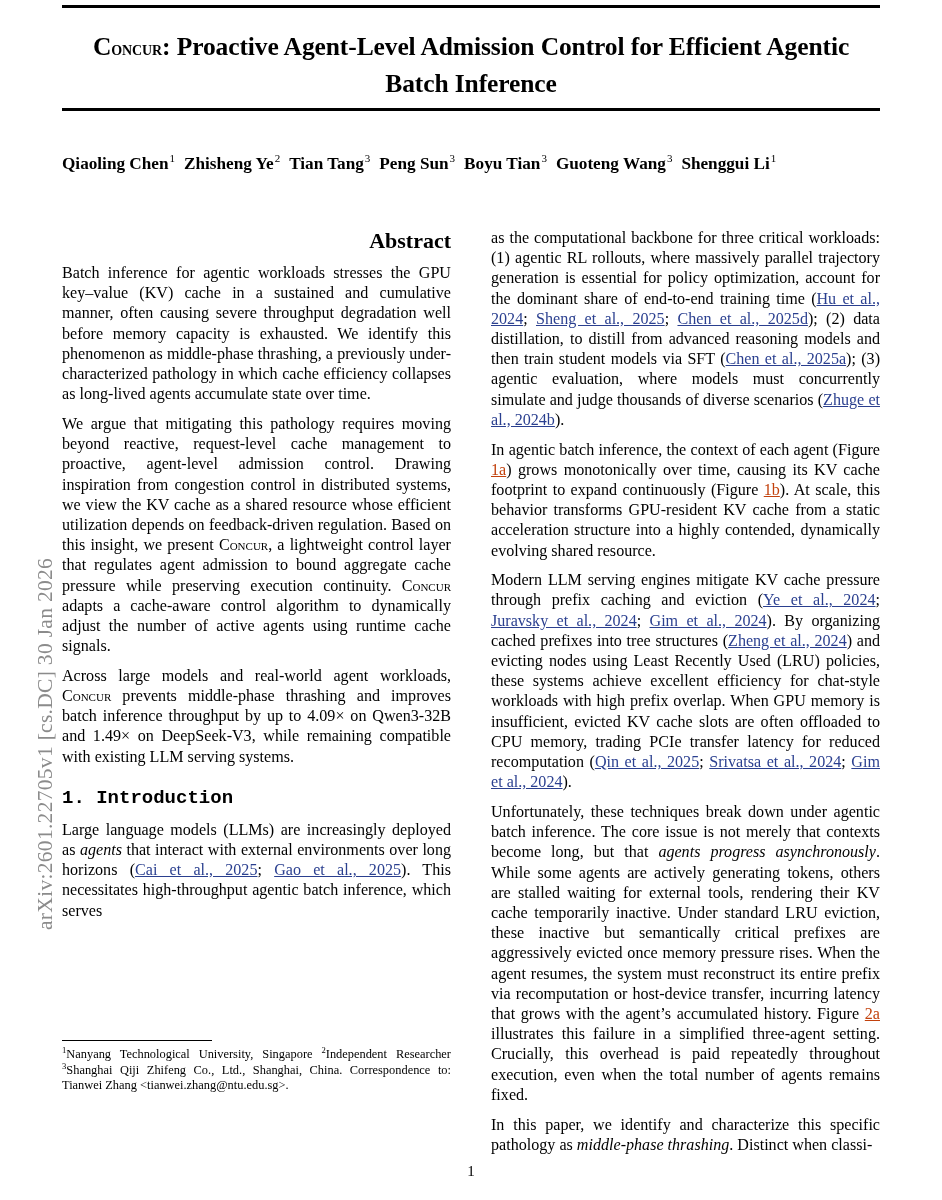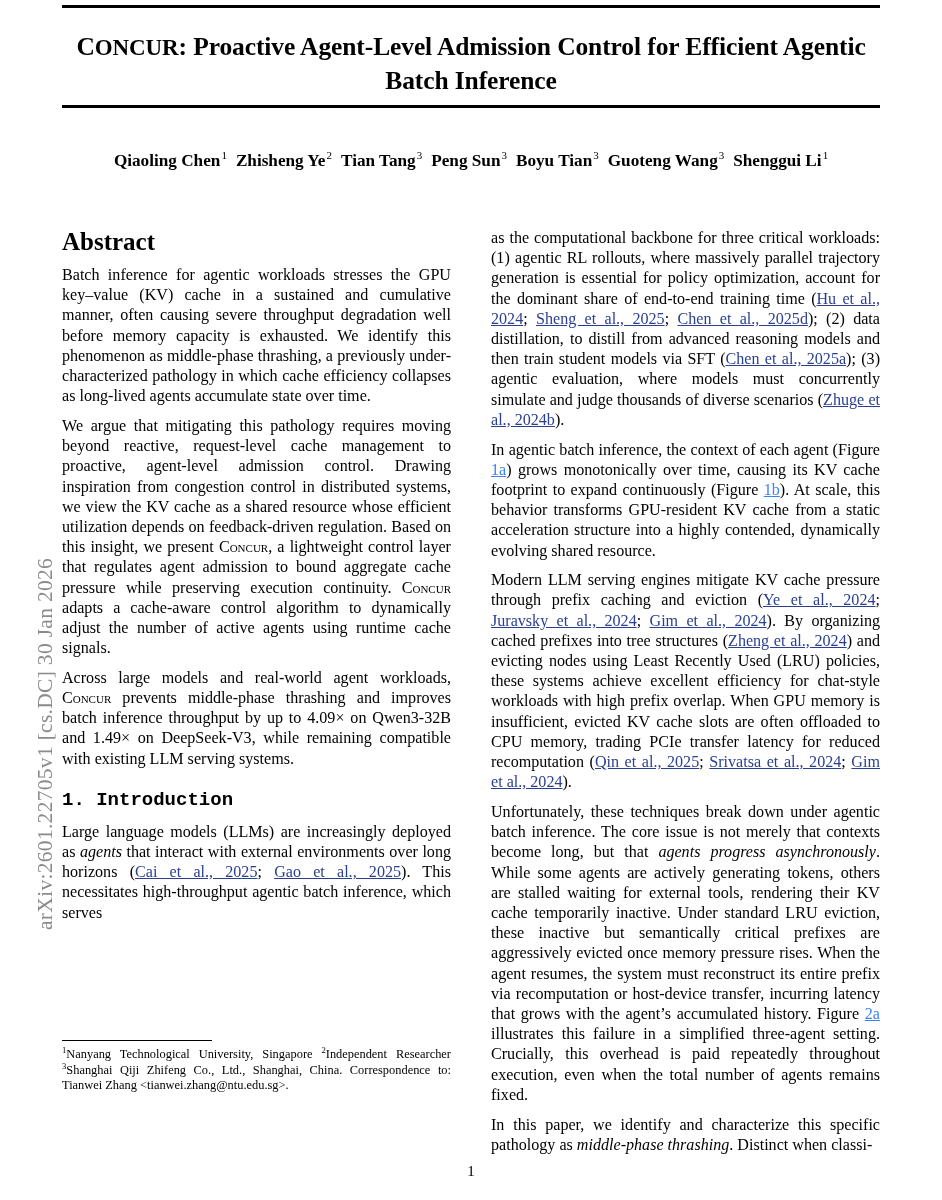--- a/index.html
+++ b/index.html
@@ -62,26 +62,25 @@
   #paper-title {
     font-family: "Liberation Serif", "DejaVu Serif", serif;
     font-weight: bold;
     font-size: 25.5px;
     line-height: 33px;
     letter-spacing: -0.1px;
     margin: 0 auto;
     width: 812px;
   }
   .smallcaps-lead { font-size: 25.5px; }
-  .smallcaps-rest { font-size: 23px; font-family: Liberation Serif, serif; }
+  .smallcaps-rest { font-size: 14px; font-family: Liberation Serif, serif; }
 
   
   #authors-block {
     margin-top: 40px;
-    text-align: center;
     font-weight: bold;
     font-size: 17.2px;
     line-height: 25px;
   }
   #authors-block .author { white-space: nowrap; }
   #authors-block sup {
     font-weight: normal;
     font-size: 11px;
     vertical-align: super;
     line-height: 0;
@@ -99,37 +98,37 @@
   }
   .col {
     position: absolute;
     top: 0;
     width: 389px;
   }
   #col-left  { left: 0px; }
   #col-right { left: 429px; }
 
   #abstract-heading {
-    text-align: left;
-    font-weight: bold;
-    font-size: 25px;
+    text-align: right;
+    font-weight: bold;
+    font-size: 22px;
     margin: 0 0 9px 0;
   }
 
   p.para {
     margin: 0 0 9.5px 0;
     font-size: 16.1px;
     line-height: 20.2px;
     text-align: justify;
     text-justify: inter-word;
     hyphens: manual;
   }
 
   .cite { color: #2a3f8f; }
-  .ref  { color: #3b82f6; }
+  .ref  { color: #c2410c; }
   em.it { font-style: italic; }
   .sc { font-variant: small-caps; }
   .num { font-family: "Liberation Serif", "DejaVu Serif", serif; }
 
   h2.section-heading {
     font-family: Liberation Mono, monospace;
     font-weight: bold;
     font-size: 19px;
     margin: 20px 0 11px 0;
     line-height: 22px;

